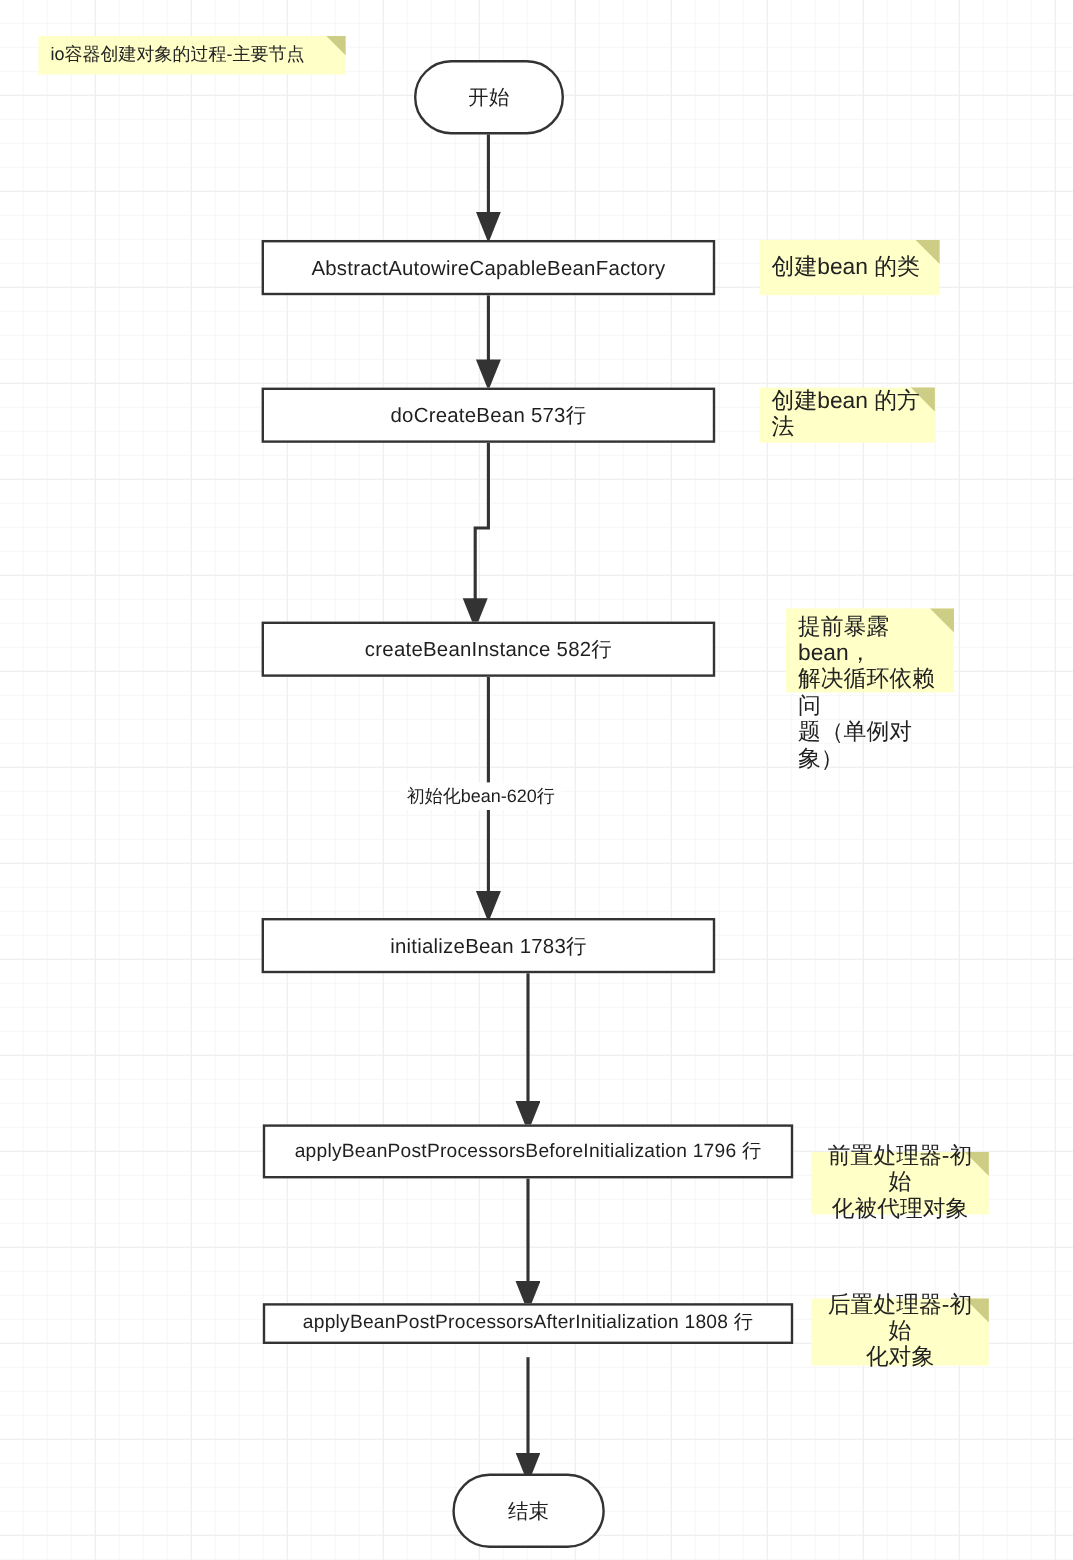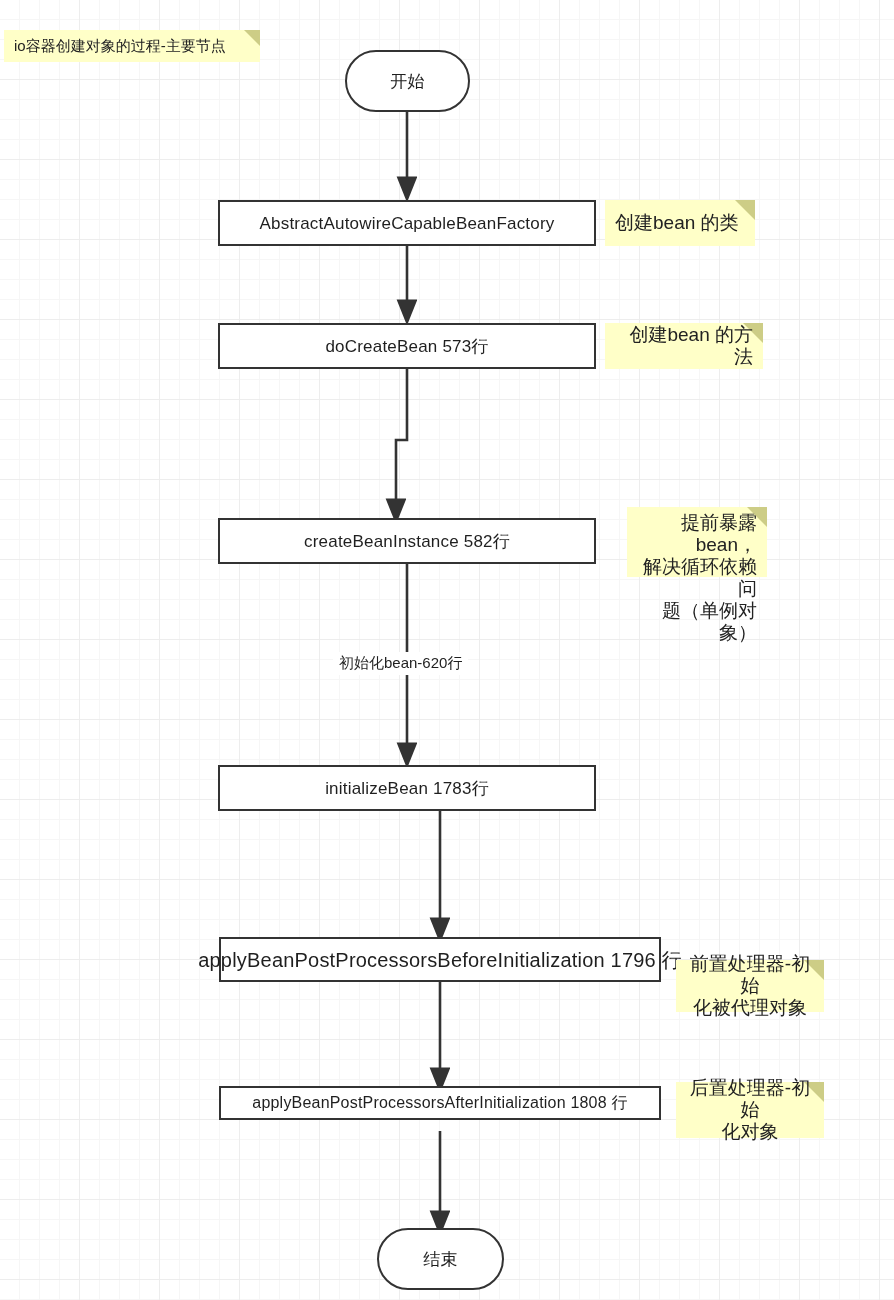--- a/index.html
+++ b/index.html
@@ -51,21 +51,22 @@
     font-size: 19px;
     line-height: 22px;
     padding: 6px 10px;
     display: flex;
     align-items: center;
     justify-content: center;
     text-align: center;
   }
   .note.left-align {
     justify-content: flex-start;
-    text-align: right;
+    text-align: left;
+    margin-left: 28px;
   }
   .note .fold {
     position: absolute;
     top: 0;
     right: 0;
     width: 0;
     height: 0;
     border-top: 20px solid #cdcd86;
     border-left: 20px solid transparent;
   }
@@ -132,38 +133,38 @@
   </div>
 
   <div class="node" style="left:218px; top:518px; width:378px; height:46px;">
     <span class="node-label">createBeanInstance 582行</span>
   </div>
 
   <div class="node" style="left:218px; top:765px; width:378px; height:46px;">
     <span class="node-label">initializeBean 1783行</span>
   </div>
 
-  <div class="node" style="left:219px; top:937px; width:442px; height:45px; font-size:20px;">
+  <div class="node" style="left:219px; top:937px; width:442px; height:45px; font-size:16px;">
     <span class="node-label">applyBeanPostProcessorsBeforeInitialization 1796 行</span>
   </div>
 
   <div class="node" style="left:219px; top:1086px; width:442px; height:34px; font-size:16px;">
     <span class="node-label">applyBeanPostProcessorsAfterInitialization 1808 行</span>
   </div>
 
   <div class="node terminator" style="left:377px; top:1228px; width:127px; height:62px;">
     <span class="node-label">结束</span>
   </div>
 
   <div class="note left-align" style="left:605px; top:200px; width:150px; height:46px;">
     <span class="fold"></span>
     <span class="note-text">创建bean 的类</span>
   </div>
 
-  <div class="note left-align" style="left:605px; top:323px; width:158px; height:46px;">
+  <div class="note left-align" style="left:605px; top:323px; width:146px; height:46px;">
     <span class="fold"></span>
     <span class="note-text">创建bean 的方法</span>
   </div>
 
   <div class="note left-align" style="left:627px; top:507px; width:140px; height:70px; align-items:flex-start; padding-top:5px;">
     <span class="fold"></span>
     <span class="note-text">
       <span>提前暴露bean，</span><br>
       <span>解决循环依赖问</span><br>
       <span>题（单例对象）</span>

